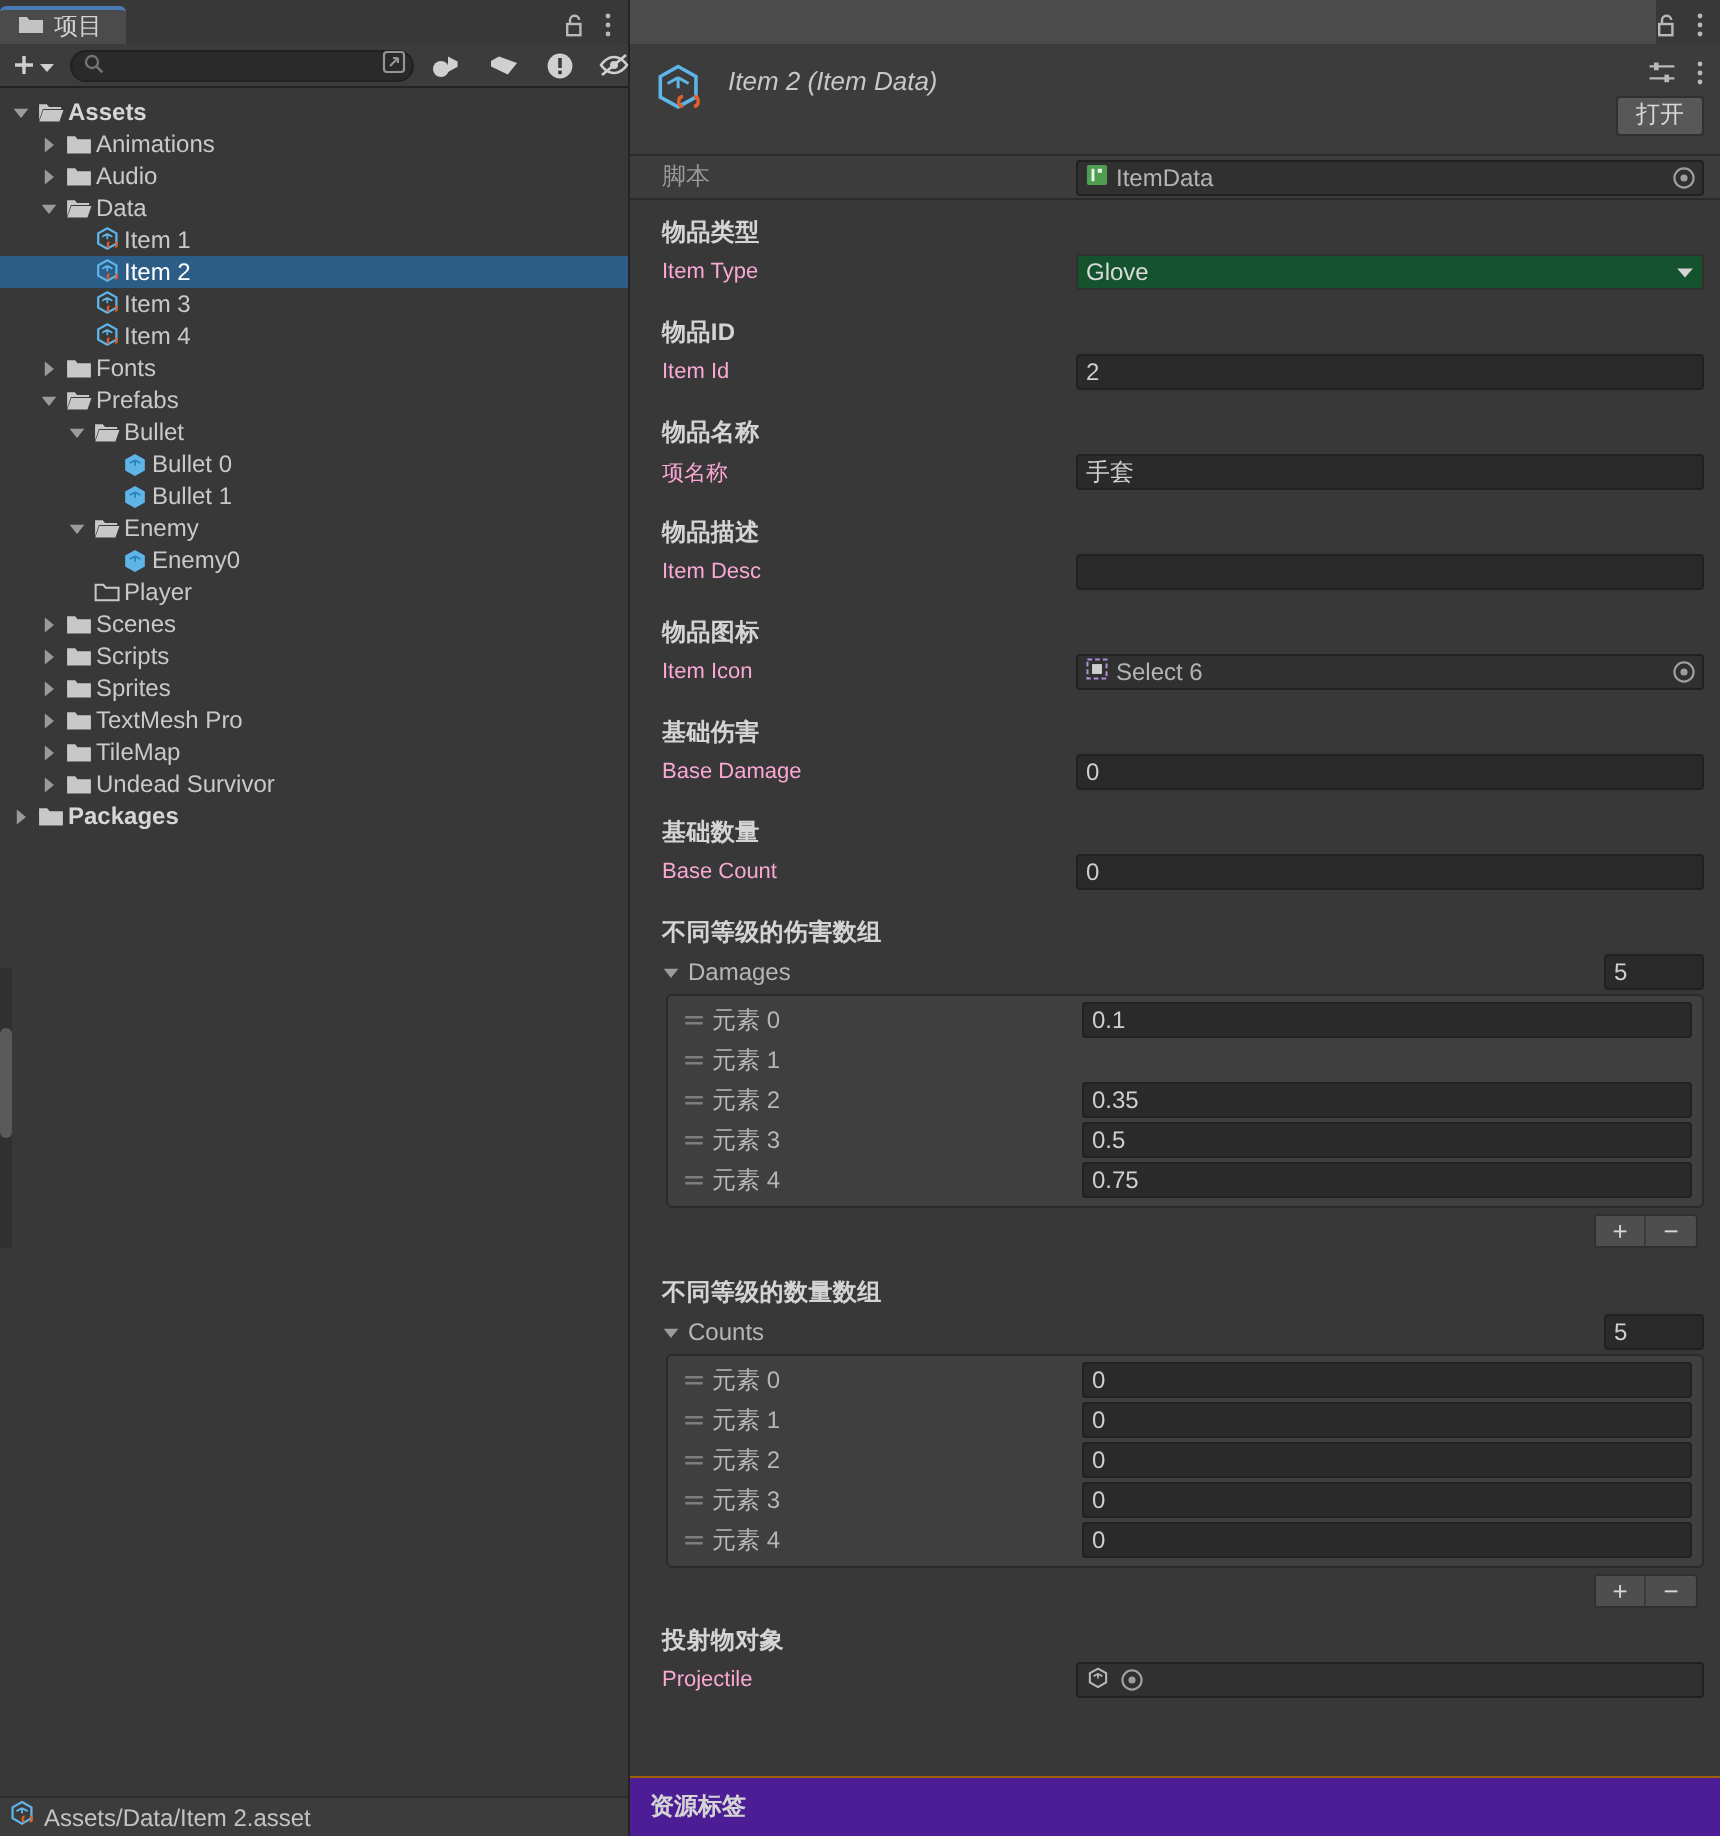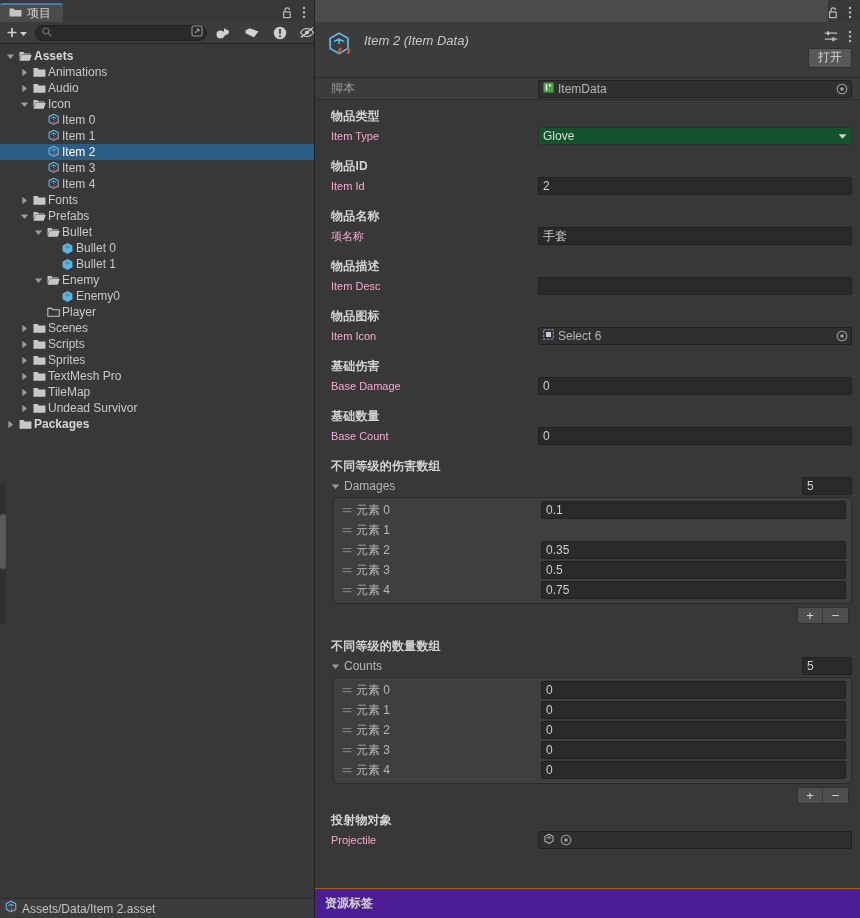--- a/index.html
+++ b/index.html
@@ -335,32 +335,21 @@
             <svg width="9" height="9" viewBox="0 0 9 9">
               <path d="M0.8 2.4h7.4L4.5 7z" fill="#9b9b9b"></path>
             </svg>
           </span>
           <span class="ico">
             <svg width="13" height="11" viewBox="0 0 14 12">
               <path d="M0.5 1.2h4.2l1.2 1.5h6.6v1.1H2.6L0.5 10z" fill="#c8c8c8"></path>
               <path d="M2.8 4.4h11L11.6 10.6H0.6z" fill="#c8c8c8"></path>
             </svg>
           </span>
-          <span class="lbl">Icon</span>
-        </div>
-        <div class="row" style="padding-left: 32px;">
-          <span class="arrow"></span>
-          <span class="ico">
-            <svg width="14" height="14" viewBox="0 0 16 16">
-              <path d="M7.6 1.3l5.2 2.9v5.9L7.6 13 2.4 10.1V4.2z" fill="none" stroke="#5fb4e8" stroke-width="1.3"></path>
-              <path d="M7.6 4.5l2.9 1.7M7.6 4.5L4.7 6.2M7.6 4.5v3" stroke="#5fb4e8" stroke-width="1" fill="none"></path>
-              <path d="M8.9 9.3c-.9 0-1.1.6-1.1 1.3s.2 1.3 1.1 1.3M12 9.3c.9 0 1.1.6 1.1 1.3s-.2 1.3-1.1 1.3" stroke="#e0602c" stroke-width="1.15" fill="none"></path>
-            </svg>
-          </span>
-          <span class="lbl">Item 0</span>
+          <span class="lbl">Data</span>
         </div>
         <div class="row" style="padding-left: 32px;">
           <span class="arrow"></span>
           <span class="ico">
             <svg width="14" height="14" viewBox="0 0 16 16">
               <path d="M7.6 1.3l5.2 2.9v5.9L7.6 13 2.4 10.1V4.2z" fill="none" stroke="#5fb4e8" stroke-width="1.3"></path>
               <path d="M7.6 4.5l2.9 1.7M7.6 4.5L4.7 6.2M7.6 4.5v3" stroke="#5fb4e8" stroke-width="1" fill="none"></path>
               <path d="M8.9 9.3c-.9 0-1.1.6-1.1 1.3s.2 1.3 1.1 1.3M12 9.3c.9 0 1.1.6 1.1 1.3s-.2 1.3-1.1 1.3" stroke="#e0602c" stroke-width="1.15" fill="none"></path>
             </svg>
           </span>

